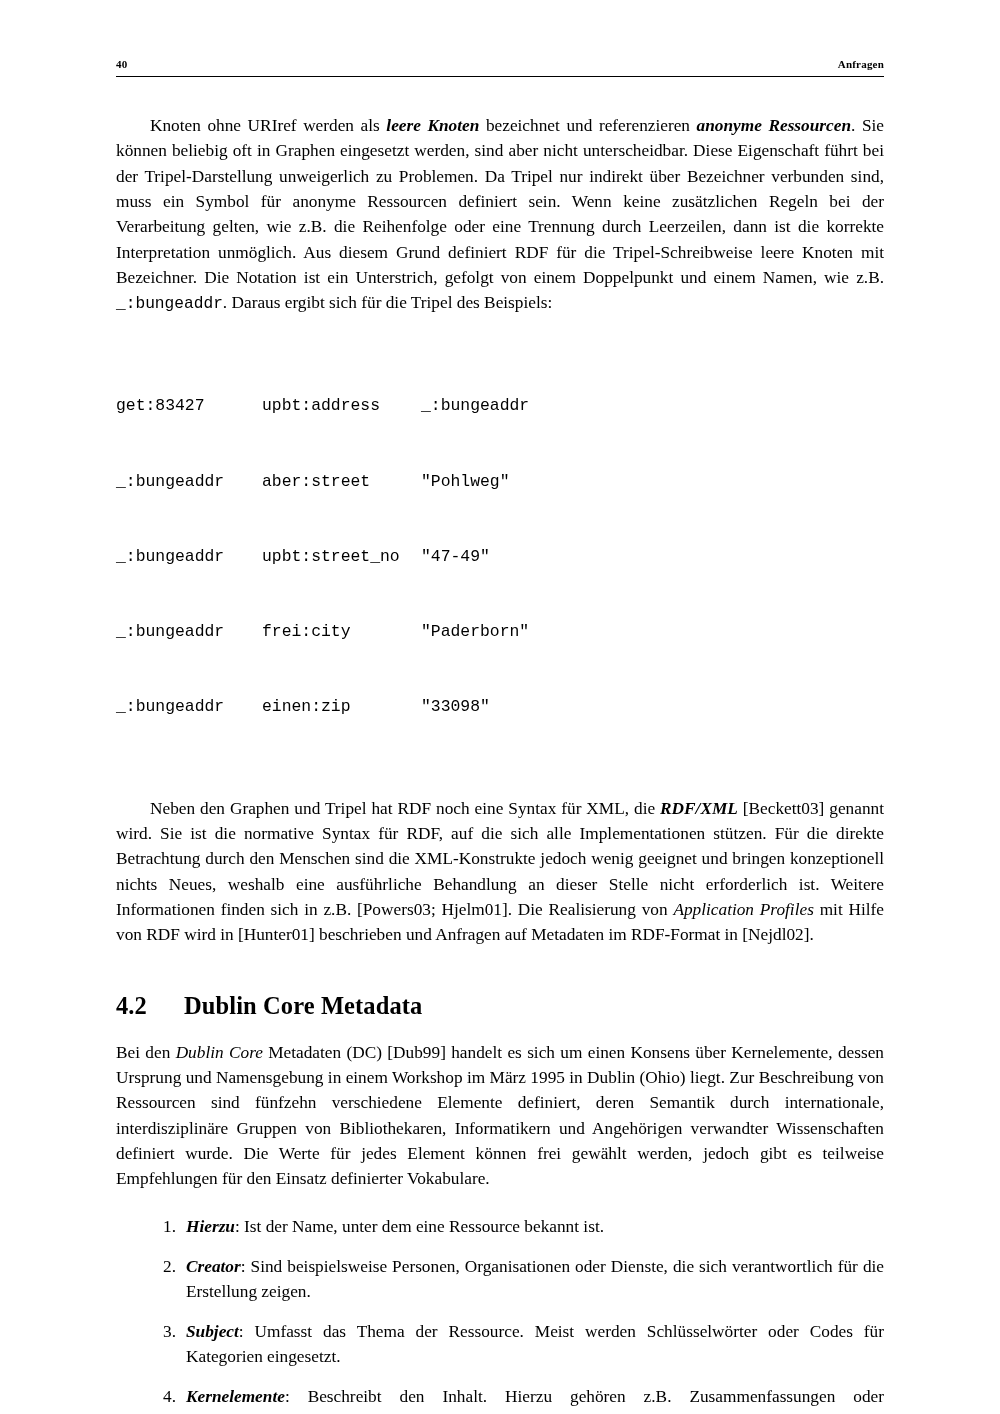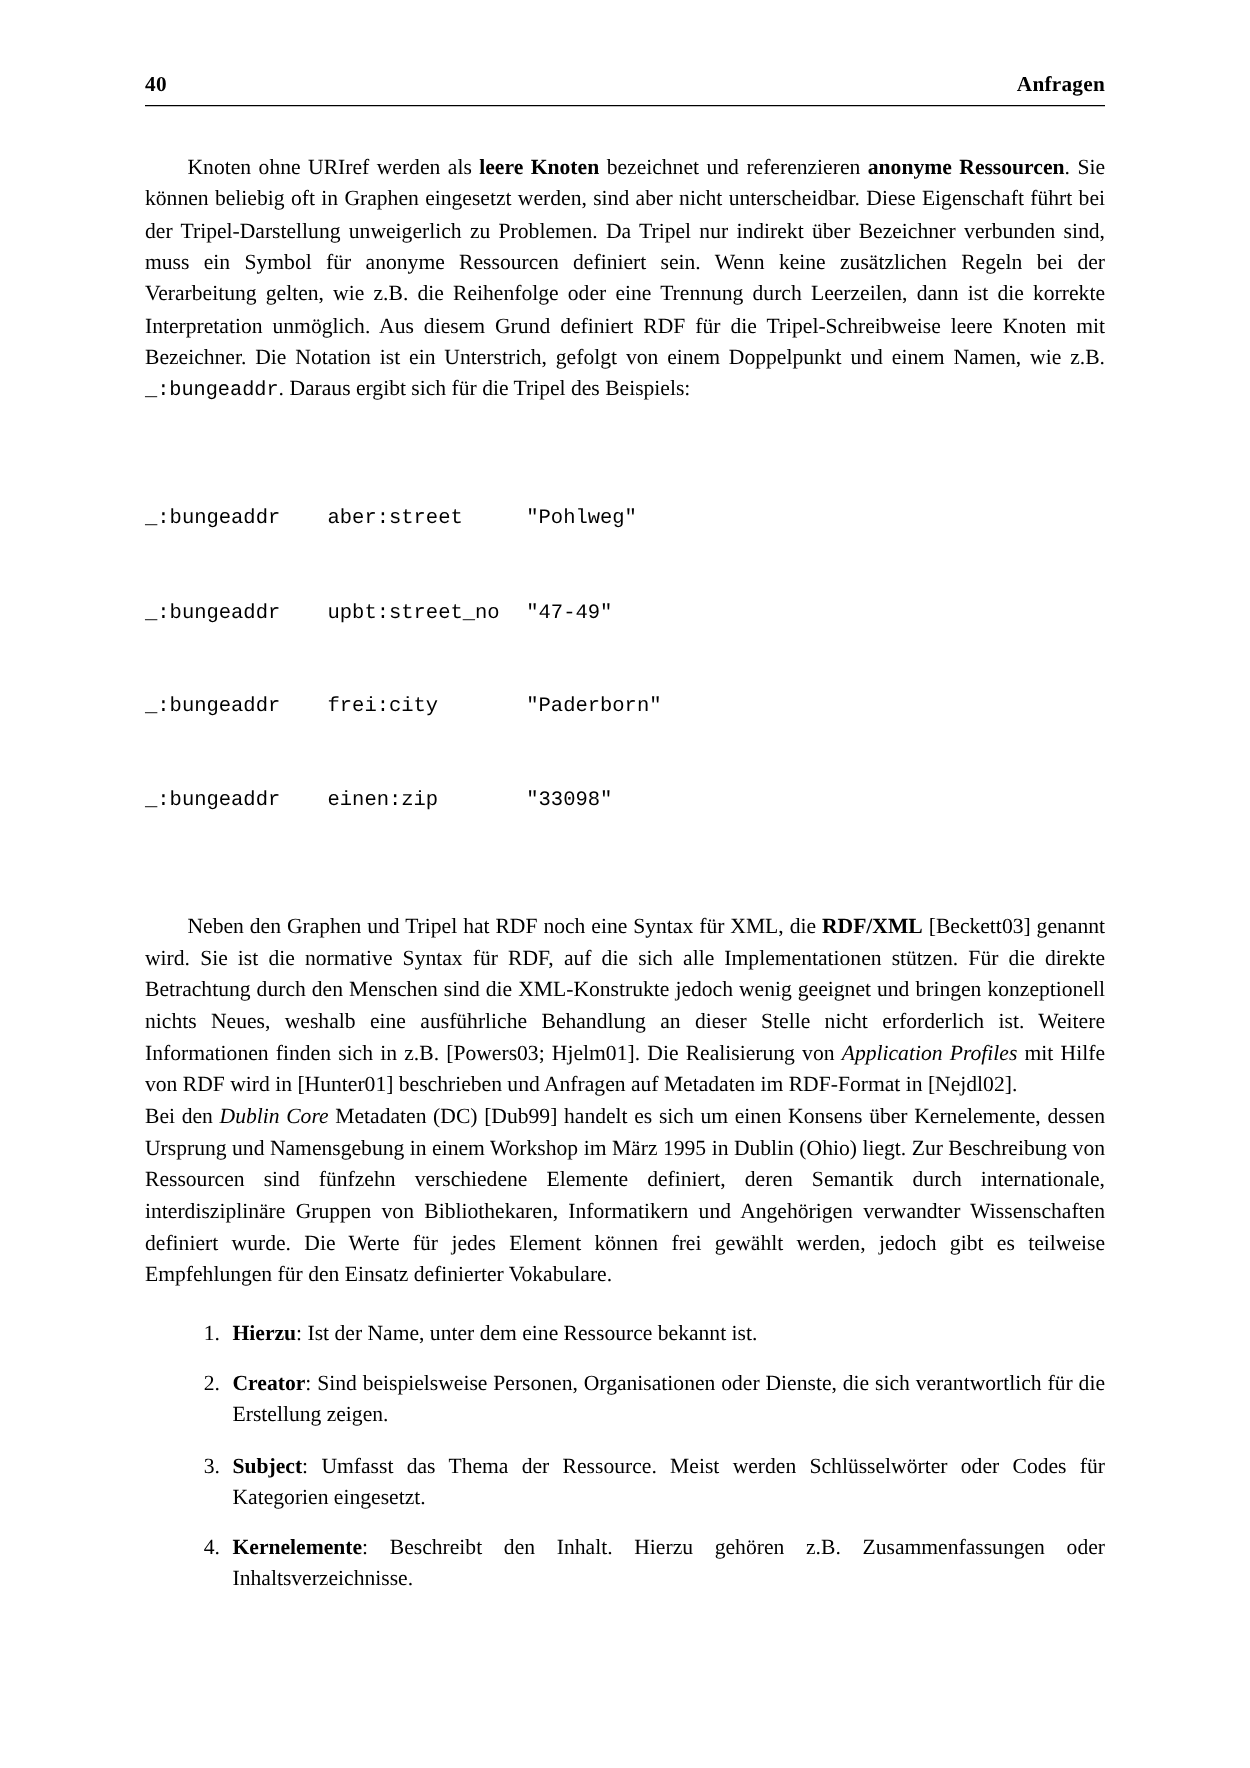--- a/index.html
+++ b/index.html
@@ -16,21 +16,21 @@
   .page {
     position: relative;
     width: 1000px;
     height: 1414px;
     box-sizing: border-box;
     padding: 58px 116px 40px 116px;
   }
   .header {
     display: flex;
     justify-content: space-between;
-    font-size: 17px;
+    font-size: 11px;
     font-weight: bold;
     padding: 0 0 6px 0;
     border-bottom: 1.4px solid #000;
     margin-bottom: 36px;
   }
   .header .pageno { letter-spacing: 0.2px; }
   .header .chapter { letter-spacing: 0.2px; }
 
   p.body {
     font-size: 17.3px;
@@ -75,44 +75,46 @@
     line-height: 1.45;
     text-align: justify;
   }
   ol.dclist > li .marker {
     position: absolute;
     left: 26px;
     width: 34px;
     text-align: right;
     font-size: 17.3px;
   }
-  b { font-weight: bold; }
+  b { font-weight: bold; font-style: italic; }
   i { }
 </style>
 </head>
 <body>
 
 <div class="page">
 
   <div class="header">
     <span class="pageno">40</span>
     <span class="chapter">Anfragen</span>
   </div>
 
   <p class="body indent"><span>Knoten ohne URIref werden als </span><b>leere Knoten</b><span> bezeichnet und referenzieren </span><b>anonyme Ressourcen</b><span>. Sie können beliebig oft in Graphen eingesetzt werden, sind aber nicht unterscheidbar. Diese Eigenschaft führt bei der Tripel-Darstellung unweigerlich zu Problemen. Da Tripel nur indirekt über Bezeichner verbunden sind, muss ein Symbol für anonyme Ressourcen definiert sein. Wenn keine zusätzlichen Regeln bei der Verarbeitung gelten, wie z.B. die Reihenfolge oder eine Trennung durch Leerzeilen, dann ist die korrekte Interpretation unmöglich. Aus diesem Grund definiert RDF für die Tripel-Schreibweise leere Knoten mit Bezeichner. Die Notation ist ein Unterstrich, gefolgt von einem Doppelpunkt und einem Namen, wie z.B. </span><code class="inline">_:bungeaddr</code><span>. Daraus ergibt sich für die Tripel des Beispiels:</span></p>
 
   <div class="codeblock">
+    <div><span class="col1">get:83427</span><span class="col2">upbt:address</span><span>_:bungeaddr</span></div>
     <div><span class="col1">_:bungeaddr</span><span class="col2">aber:street</span><span>"Pohlweg"</span></div>
     <div><span class="col1">_:bungeaddr</span><span class="col2">upbt:street_no</span><span>"47-49"</span></div>
     <div><span class="col1">_:bungeaddr</span><span class="col2">frei:city</span><span>"Paderborn"</span></div>
     <div><span class="col1">_:bungeaddr</span><span class="col2">einen:zip</span><span>"33098"</span></div>
   </div>
 
   <p class="body indent"><span>Neben den Graphen und Tripel hat RDF noch eine Syntax für XML, die </span><b>RDF/XML</b><span> [Beckett03] genannt wird. Sie ist die normative Syntax für RDF, auf die sich alle Implementationen stützen. Für die direkte Betrachtung durch den Menschen sind die XML-Konstrukte jedoch wenig geeignet und bringen konzeptionell nichts Neues, weshalb eine ausführliche Behandlung an dieser Stelle nicht erforderlich ist. Weitere Informationen finden sich in z.B. [Powers03; Hjelm01]. Die Realisierung von </span><i>Application Profiles</i><span> mit Hilfe von RDF wird in [Hunter01] beschrieben und Anfragen auf Metadaten im RDF-Format in [Nejdl02].</span></p>
 
+  <h2 class="section"><span class="num">4.2</span><span>Dublin Core Metadata</span></h2>
 
   <p class="body"><span>Bei den </span><i>Dublin Core</i><span> Metadaten (DC) [Dub99] handelt es sich um einen Konsens über Kernelemente, dessen Ursprung und Namensgebung in einem Workshop im März 1995 in Dublin (Ohio) liegt. Zur Beschreibung von Ressourcen sind fünfzehn verschiedene Elemente definiert, deren Semantik durch internationale, interdisziplinäre Gruppen von Bibliothekaren, Informatikern und Angehörigen verwandter Wissenschaften definiert wurde. Die Werte für jedes Element können frei gewählt werden, jedoch gibt es teilweise Empfehlungen für den Einsatz definierter Vokabulare.</span></p>
 
   <ol class="dclist">
     <li><span class="marker">1.</span><b>Hierzu</b><span>: Ist der Name, unter dem eine Ressource bekannt ist.</span></li>
     <li><span class="marker">2.</span><b>Creator</b><span>: Sind beispielsweise Personen, Organisationen oder Dienste, die sich verantwortlich für die Erstellung zeigen.</span></li>
     <li><span class="marker">3.</span><b>Subject</b><span>: Umfasst das Thema der Ressource. Meist werden Schlüsselwörter oder Codes für Kategorien eingesetzt.</span></li>
     <li><span class="marker">4.</span><b>Kernelemente</b><span>: Beschreibt den Inhalt. Hierzu gehören z.B. Zusammenfassungen oder Inhaltsverzeichnisse.</span></li>
 
   </ol>

